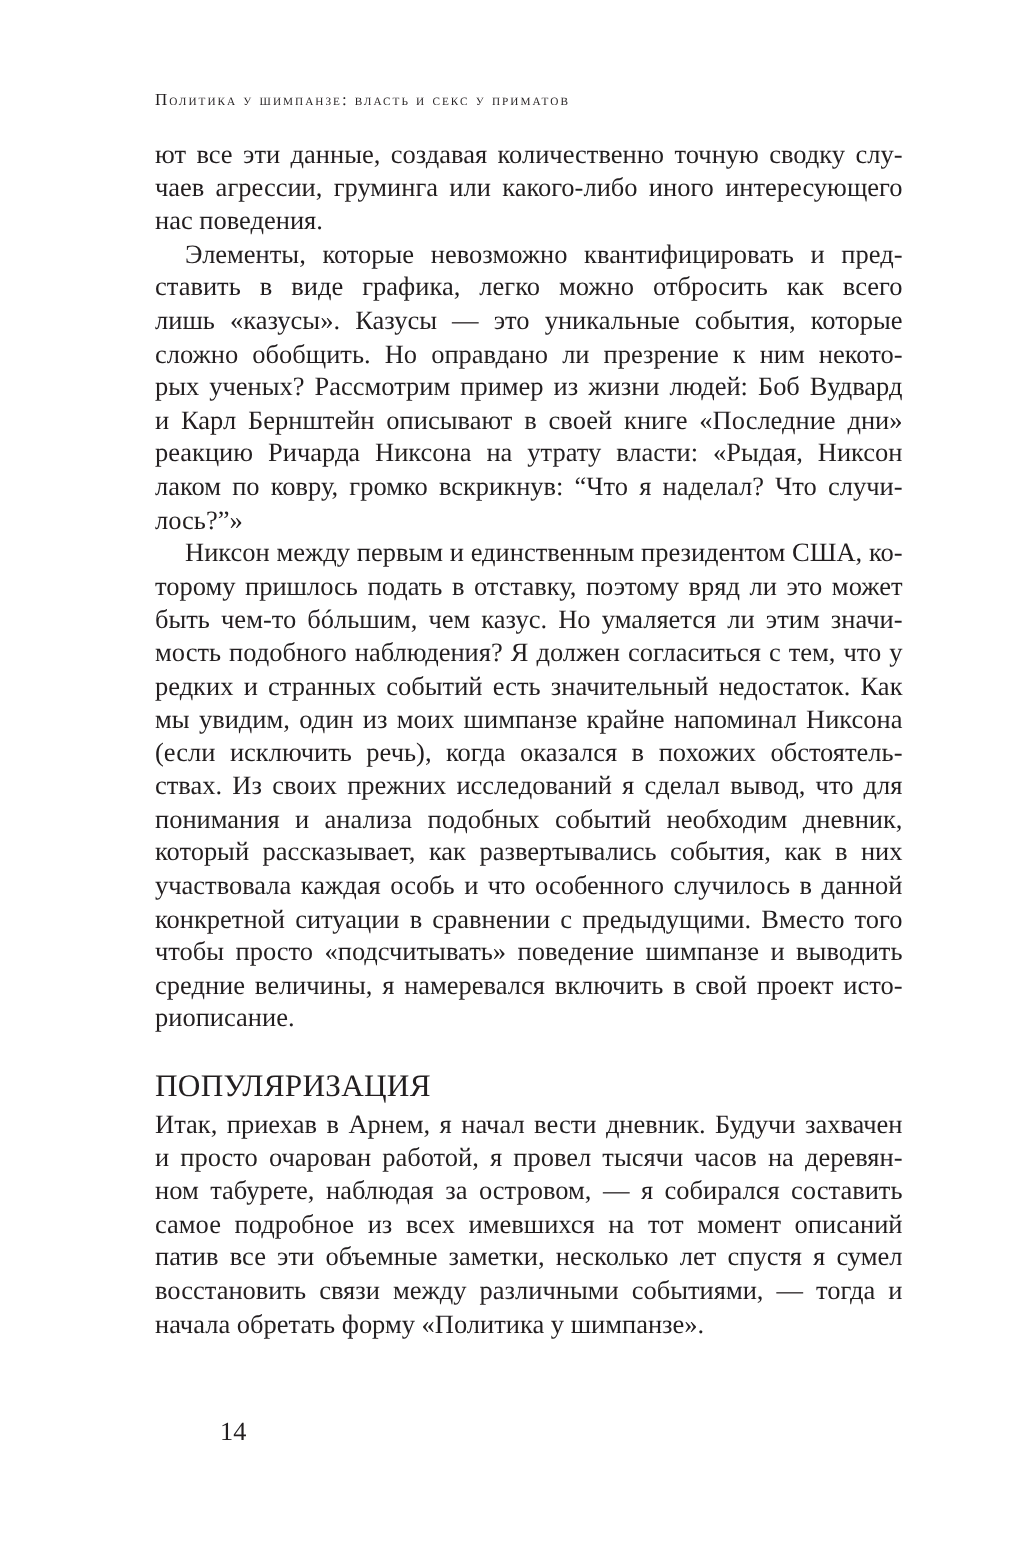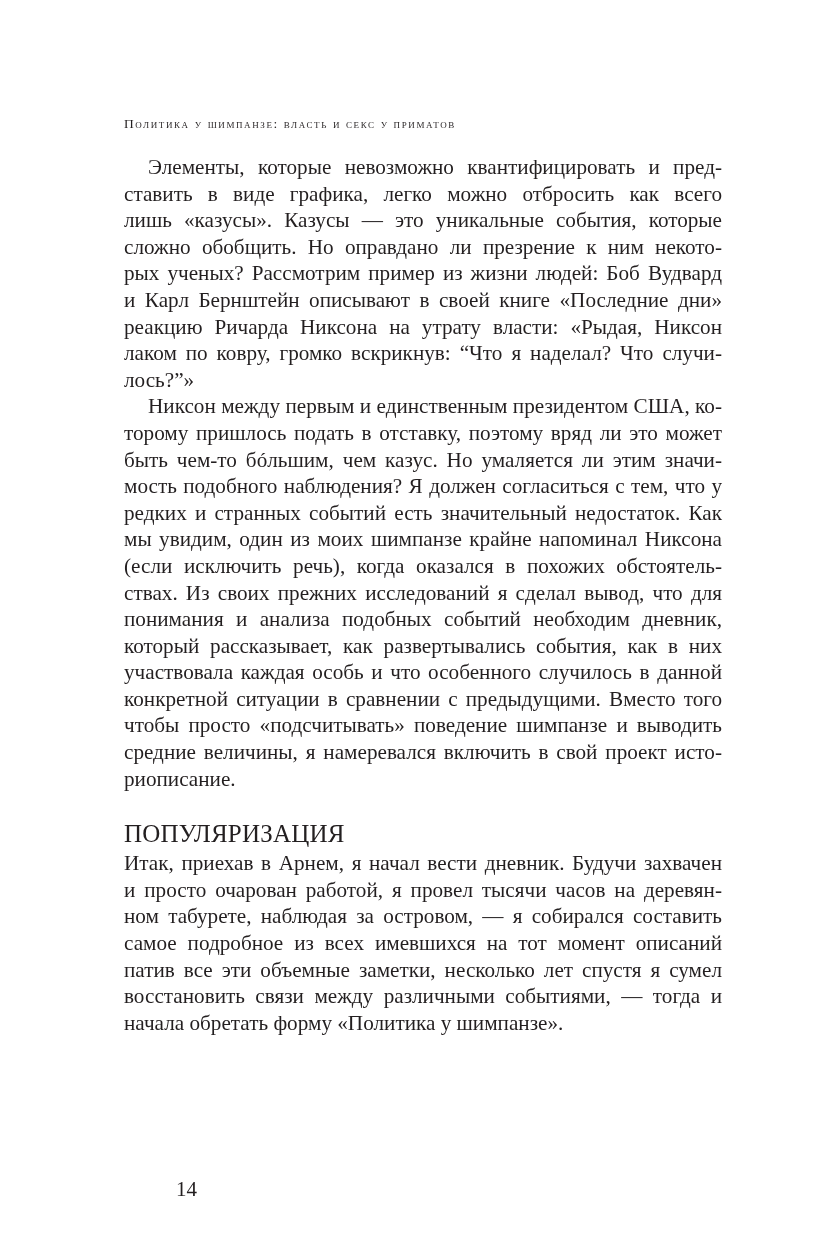--- a/index.html
+++ b/index.html
@@ -1,17 +1,17 @@
 <!DOCTYPE html>
 <html><head>
 <meta charset="utf-8">
 <style>
   html, body { margin: 0; padding: 0; background: #ffffff; }
   body { width: 827px; height: 1240px; position: relative; overflow: hidden; }
-  .page { position: absolute; left: 0; top: 0; width: 827px; height: 1052px; background: #fff; margin-top: 44px; }
+  .page { position: absolute; left: 0; top: 0; width: 827px; height: 1052px; background: #fff; }
   .running-head {
     position: absolute; left: 124px; top: 72px; width: 600px;
     font-family: "Liberation Serif", serif; font-size: 13.5px; letter-spacing: 1.6px;
     color: #231f20; white-space: nowrap; font-variant: small-caps;
   }
   .text-block {
     position: absolute; left: 124px; top: 110px; width: 598px;
     font-family: "Liberation Serif", serif; font-size: 21.2px; line-height: 26.6px;
     color: #231f20;
   }
@@ -30,20 +30,25 @@
     font-family: Liberation Serif, serif; font-size: 21px; color: #231f20;
   }
 </style>
 </head>
 <body>
 
 <div class="page">
   <div class="running-head">Политика у шимпанзе: власть и секс у приматов</div>
 
   <div class="text-block">
+    <div id="p0">
+        <span class="line">ют все эти данные, создавая количественно точную сводку слу-</span>
+        <span class="line">чаев агрессии, груминга или какого-либо иного интересующего</span>
+        <span class="line last">нас поведения.</span>
+      </div>
     <div id="p1">
         <span class="line indent">Элементы, которые невозможно квантифицировать и пред-</span>
         <span class="line">ставить в виде графика, легко можно отбросить как всего</span>
         <span class="line">лишь «казусы». Казусы — это уникальные события, которые</span>
         <span class="line">сложно обобщить. Но оправдано ли презрение к ним некото-</span>
         <span class="line">рых ученых? Рассмотрим пример из жизни людей: Боб Вудвард</span>
         <span class="line">и Карл Бернштейн описывают в своей книге «Последние дни»</span>
         <span class="line">реакцию Ричарда Никсона на утрату власти: «Рыдая, Никсон</span>
         <span class="line">лаком по ковру, громко вскрикнув: “Что я наделал? Что случи-</span>
         <span class="line last">лось?”»</span>

